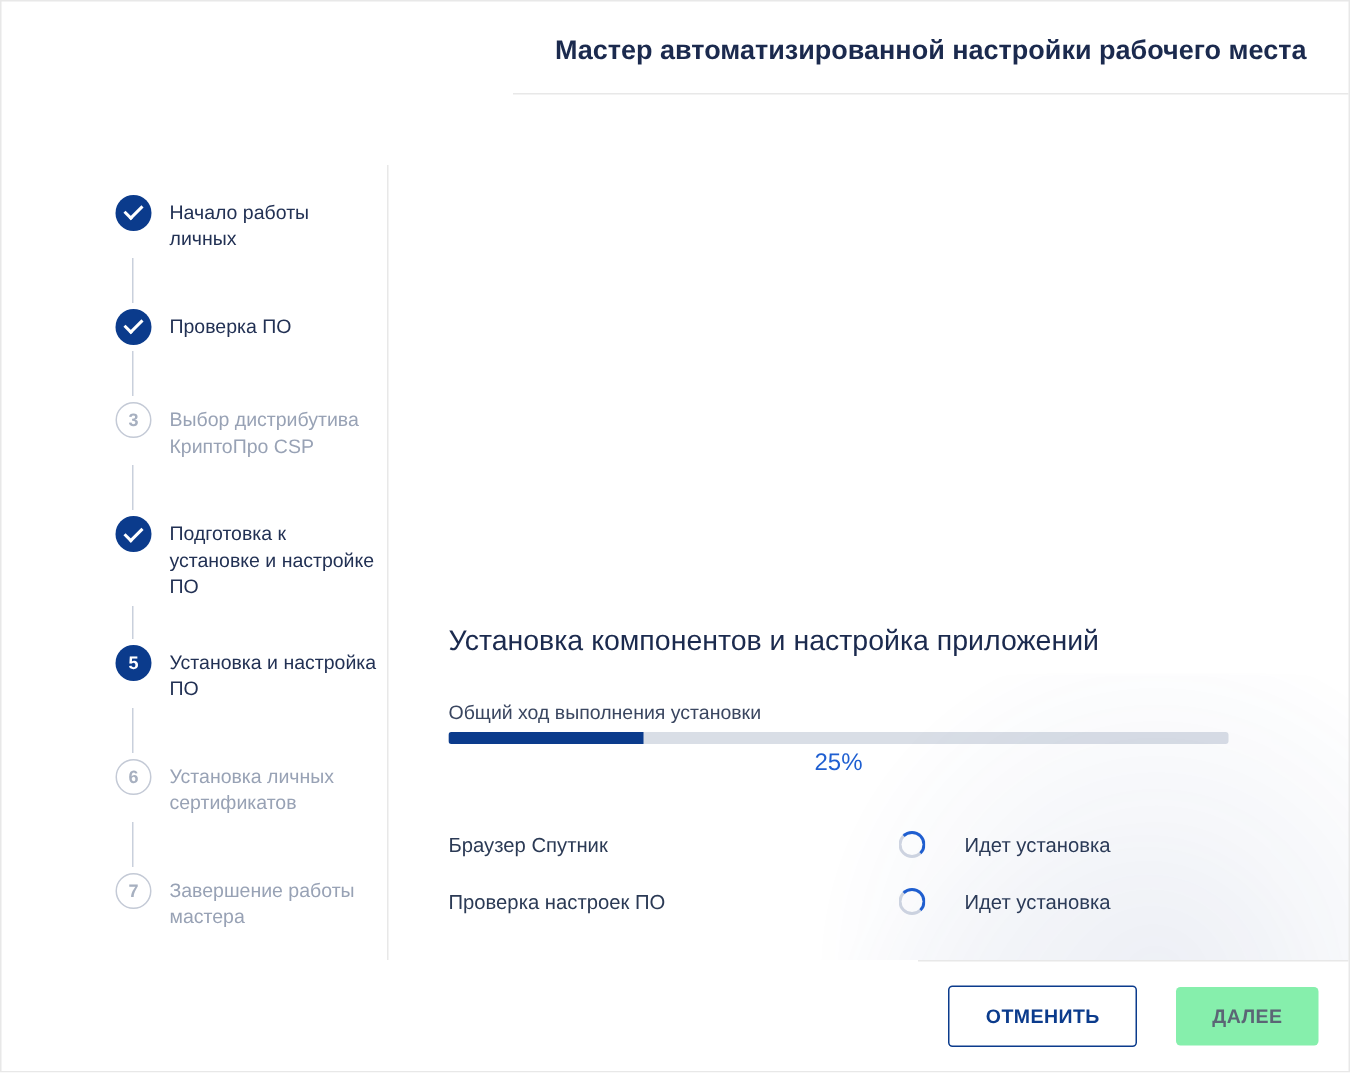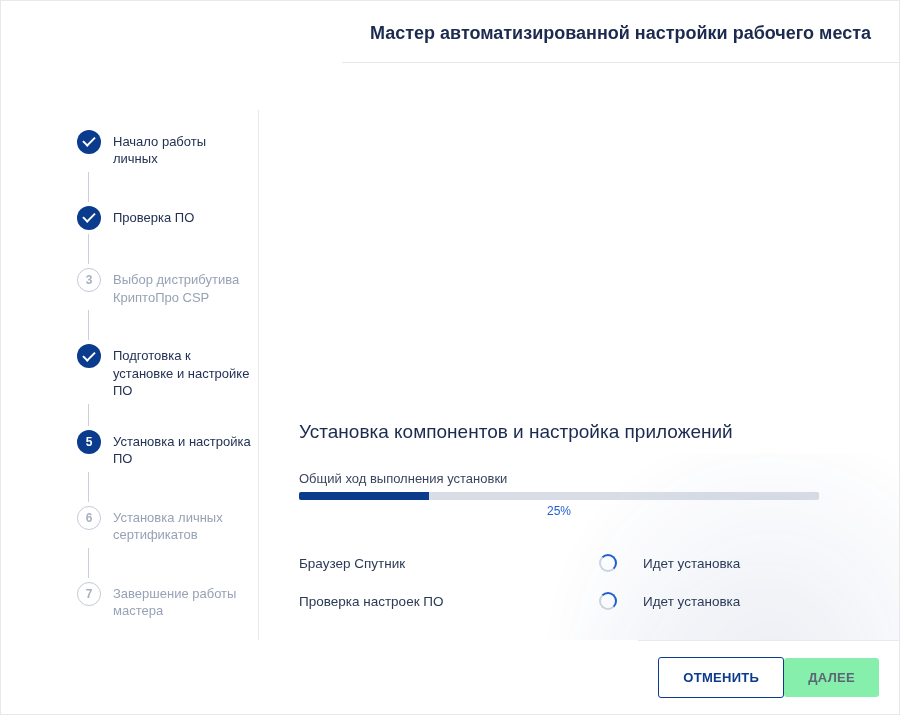--- a/index.html
+++ b/index.html
@@ -131,21 +131,21 @@
     overflow: hidden;
     margin-bottom: 4px;
   }
   .progress-fill {
     height: 100%;
     background: #0b3b8c;
   }
   .progress-pct {
     width: 520px;
     text-align: center;
-    font-size: 12px;
+    font-size: 16px;
     color: #1f5fd1;
     margin-bottom: 26px;
   }
   .task-row {
     display: flex;
     align-items: center;
     width: 560px;
     padding: 10px 0;
     font-size: 13.5px;
     color: #2b3a55;
@@ -162,20 +162,21 @@
   }
   @keyframes spin { to { transform: rotate(360deg); } }
   .task-status { color: #2b3a55; }
   
   .footer {
     border-top: 1px solid #e8e8e8;
     padding: 16px 20px;
     display: flex;
     justify-content: space-between;
     align-items: center;
+    gap: 26px;
   }
   .btn {
     font-size: 13px;
     font-weight: 700;
     letter-spacing: 0.3px;
     padding: 12px 24px;
     border-radius: 3px;
     cursor: pointer;
     border: none;
     font-family: inherit;

